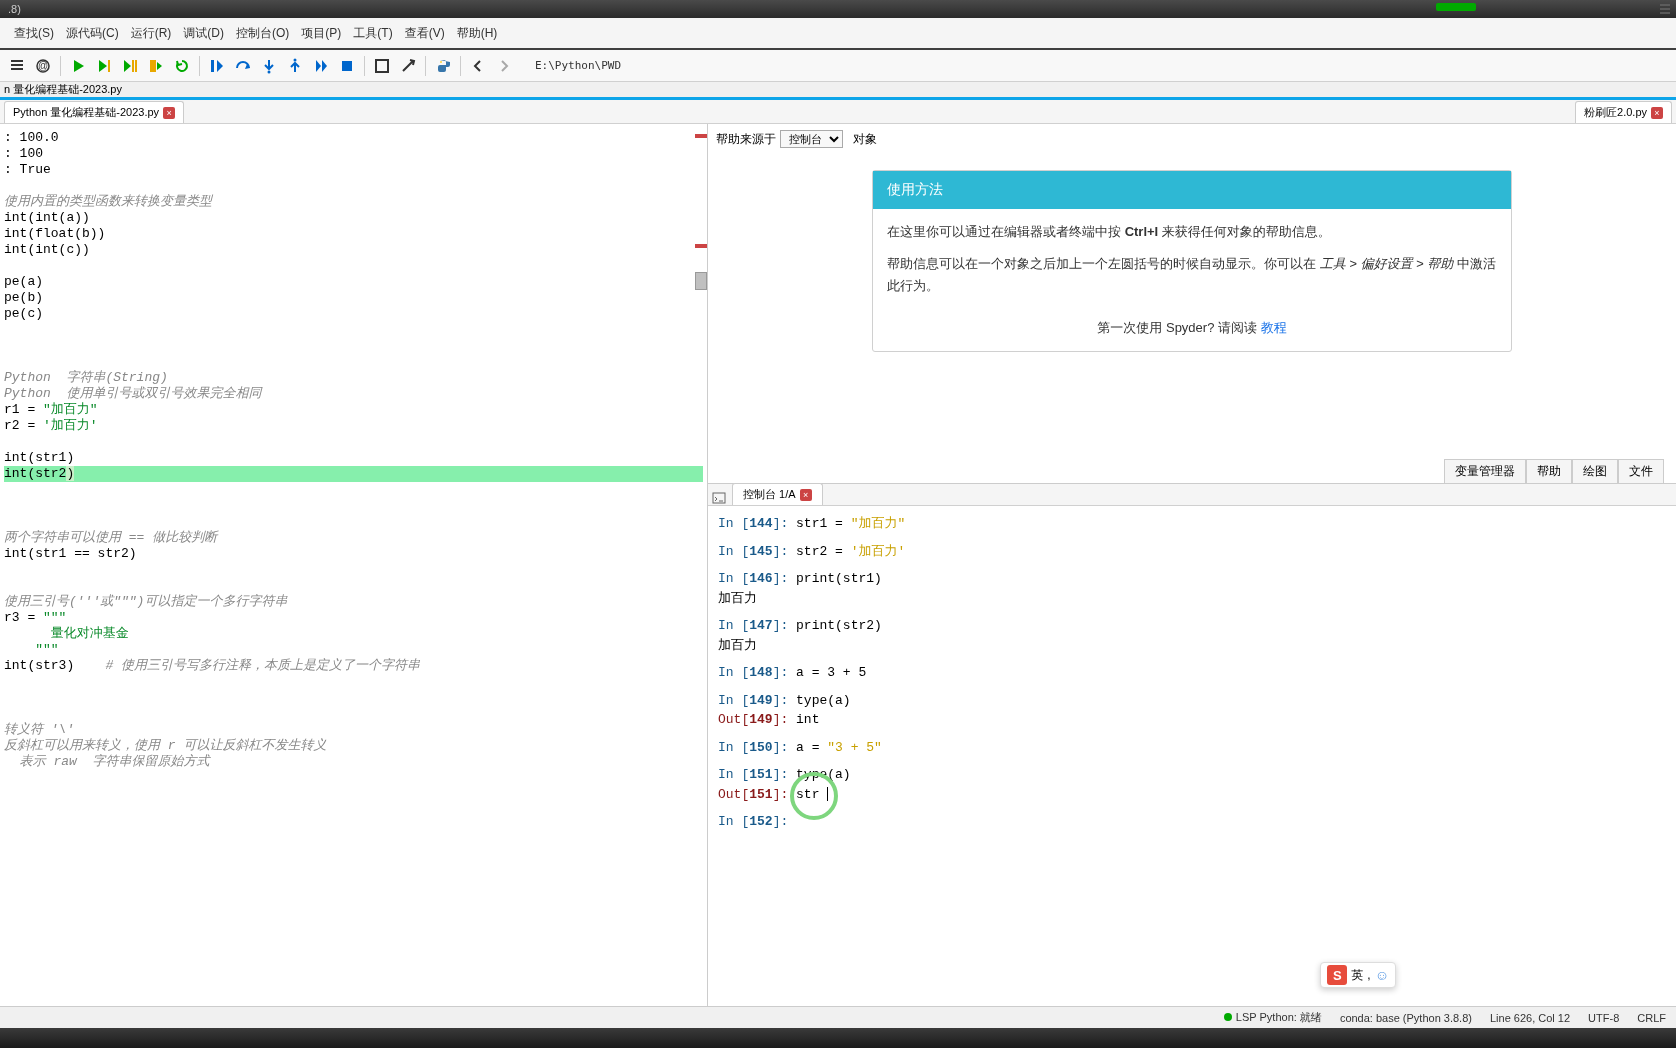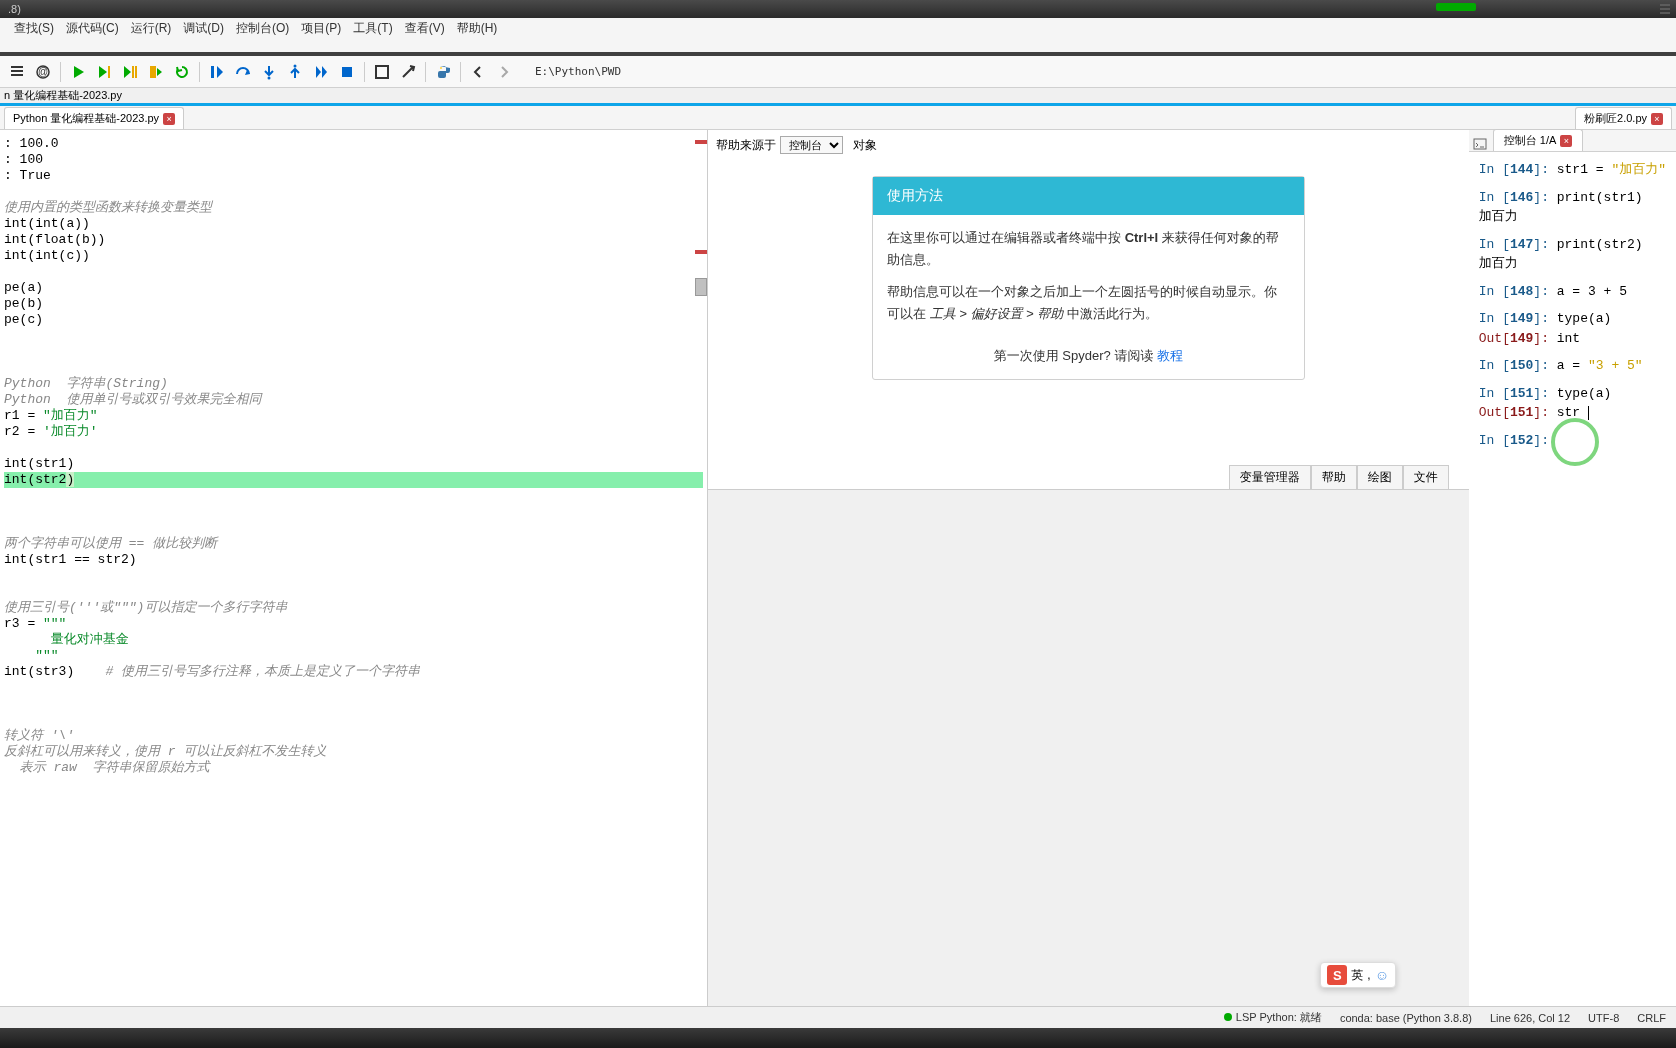--- a/index.html
+++ b/index.html
@@ -1,47 +1,47 @@
 <!DOCTYPE html>
 <html><head>
 <meta charset="utf-8">
 <style>
 * { margin: 0; padding: 0; box-sizing: border-box; }
 body { font-family: "Microsoft YaHei", "SimSun", sans-serif; font-size: 12px; background: #f0f0f0; overflow: hidden; width: 1676px; height: 1048px; position: relative; }
 .titlebar { height: 18px; background: linear-gradient(#4a4a4a, #2a2a2a); color: #ccc; padding: 2px 8px; font-size: 11px; display: flex; align-items: center; }
 .titlebar .progress { position: absolute; right: 200px; top: 3px; width: 40px; height: 8px; background: #0a0; border-radius: 2px; }
-.menubar { height: 38px; background: #f5f5f5; border-bottom: 4px solid #404040; display: flex; padding: 0 8px; }
+.menubar { height: 32px; background: #f5f5f5; border-bottom: 2px solid #404040; display: flex; align-items: center; padding: 0 8px; }
 .menubar .item { padding: 2px 6px; cursor: pointer; font-size: 12px; color: #333; }
 .toolbar { height: 32px; background: #f8f8f8; border-bottom: 1px solid #d0d0d0; display: flex; align-items: center; padding: 0 6px; gap: 4px; }
 .toolbar .btn { width: 22px; height: 22px; display: flex; align-items: center; justify-content: center; cursor: pointer; border-radius: 2px; }
 .toolbar .sep { width: 1px; height: 20px; background: #ccc; margin: 0 2px; }
 .toolbar .path { margin-left: 16px; font-size: 11px; color: #333; font-family: Consolas, monospace; }
 .tabstrip { height: 18px; background: #f0f0f0; border-bottom: 3px solid #0ea5e9; padding: 0 4px; font-size: 11px; display: flex; align-items: center; }
 .filetabs { height: 24px; background: #f5f5f5; border-bottom: 1px solid #d0d0d0; display: flex; align-items: flex-end; padding: 0 4px; gap: 2px; justify-content: space-between; }
 .filetab { padding: 3px 8px; background: #fff; border: 1px solid #ccc; border-bottom: none; border-radius: 3px 3px 0 0; display: flex; align-items: center; gap: 4px; font-size: 11px; cursor: pointer; }
 .filetab.active { background: #fff; }
 .filetab .close { width: 12px; height: 12px; background: #c44; color: #fff; font-size: 9px; display: flex; align-items: center; justify-content: center; border-radius: 2px; cursor: pointer; }
 .main { display: flex; height: calc(100% - 132px); }
 .editor-pane { width: 708px; background: #fff; border-right: 1px solid #ccc; position: relative; overflow: hidden; }
 .editor { padding: 6px 4px; font-family: Consolas, "Courier New", monospace; font-size: 13px; line-height: 16px; white-space: pre; color: #000; height: 100%; overflow: hidden; }
 .editor .ln { display: block; min-height: 16px; }
 .comment { color: #888; font-style: italic; }
 .str { color: #0a8a2a; }
 .hl-line { background: #86efac; display: inline-block; width: 100%; }
-.right-pane { flex: 1; display: flex; }
+.right-pane { flex: 1; display: flex; flex-direction: column; }
 .help-pane { height: 360px; background: #fff; border-bottom: 1px solid #ccc; padding: 4px; position: relative; }
 .help-header { display: flex; align-items: center; gap: 4px; padding: 2px 4px; font-size: 12px; }
 .help-select { border: 1px solid #aaa; background: #f8f8f8; padding: 1px 4px; font-size: 11px; }
 .help-card { margin: 20px 160px 10px 160px; border: 1px solid #d0d0d0; border-radius: 3px; background: #fff; }
 .help-card-title { background: #2eb8d4; color: #fff; padding: 10px 14px; font-size: 14px; }
 .help-card-body { padding: 12px 14px; font-size: 13px; color: #333; line-height: 1.7; }
 .help-card-body b { font-weight: bold; }
 .help-card-body em { font-style: italic; }
 .help-card-body .link { color: #1a73e8; cursor: pointer; }
-.help-tabs { position: absolute; bottom: 0; right: 20px; display: flex; }
+.help-tabs { position: absolute; bottom: 0; right: 12px; display: flex; }
 .help-tab { padding: 3px 10px; border: 1px solid #ccc; border-bottom: none; background: #f5f5f5; font-size: 12px; cursor: pointer; }
 .console-pane { flex: 1; background: #fff; display: flex; flex-direction: column; position: relative; }
 .console-tabs { height: 22px; background: #f5f5f5; border-bottom: 1px solid #d0d0d0; display: flex; align-items: flex-end; padding: 0 4px; }
 .console-tab { padding: 3px 10px; background: #fff; border: 1px solid #ccc; border-bottom: none; border-radius: 3px 3px 0 0; display: flex; align-items: center; gap: 4px; font-size: 11px; cursor: pointer; }
 .console-icon { width: 14px; height: 14px; margin-right: 6px; }
 .console-body { flex: 1; padding: 8px 10px; font-family: Consolas, "Courier New", monospace; font-size: 13px; line-height: 1.5; overflow: auto; }
 .console-body .in-prefix { color: #1a5a8a; }
 .console-body .out-prefix { color: #8a1a1a; }
 .console-body .num-bracket { color: #1a5a8a; font-weight: bold; }
 .console-body .out-num { color: #8a1a1a; font-weight: bold; }
@@ -260,20 +260,21 @@
             </svg>
           </div>
         <div class="console-tab">
           <span>控制台 1/A</span>
           <span class="close" style="width:12px;height:12px;background:#c44;color:#fff;font-size:9px;display:flex;align-items:center;justify-content:center;border-radius:2px">×</span>
         </div>
       </div>
       <div class="console-body" id="console">
 
       <div class="entry"><span class="in-prefix">In [</span><span class="num-bracket">144</span><span class="in-prefix">]:</span> str1 = <span class="str-lit">"加百力"</span></div>
+          <div class="entry"><span class="in-prefix">In [</span><span class="num-bracket">145</span><span class="in-prefix">]:</span> str2 = <span class="str-lit">'加百力'</span></div>
           <div class="entry"><span class="in-prefix">In [</span><span class="num-bracket">146</span><span class="in-prefix">]:</span> print(str1)
 加百力</div>
           <div class="entry"><span class="in-prefix">In [</span><span class="num-bracket">147</span><span class="in-prefix">]:</span> print(str2)
 加百力</div>
           <div class="entry"><span class="in-prefix">In [</span><span class="num-bracket">148</span><span class="in-prefix">]:</span> a = 3 + 5</div>
           <div class="entry"><span class="in-prefix">In [</span><span class="num-bracket">149</span><span class="in-prefix">]:</span> type(a)
 <span class="out-prefix">Out[</span><span class="out-num">149</span><span class="out-prefix">]:</span> int</div>
           <div class="entry"><span class="in-prefix">In [</span><span class="num-bracket">150</span><span class="in-prefix">]:</span> a = <span class="str-lit">"3 + 5"</span></div>
           <div class="entry"><span class="in-prefix">In [</span><span class="num-bracket">151</span><span class="in-prefix">]:</span> type(a)
 <span class="out-prefix">Out[</span><span class="out-num">151</span><span class="out-prefix">]:</span> str <span class="cursor-caret"></span></div>

